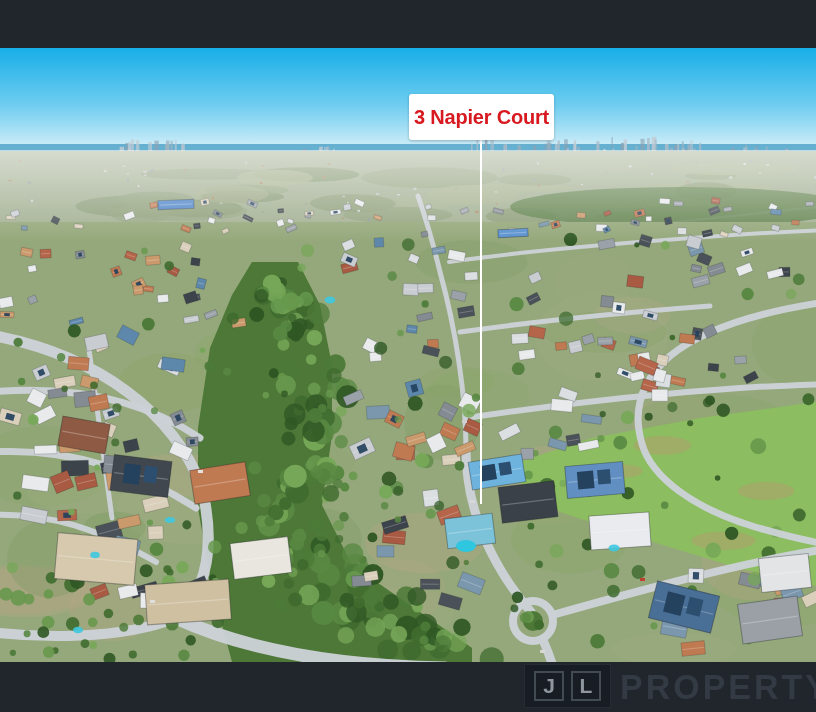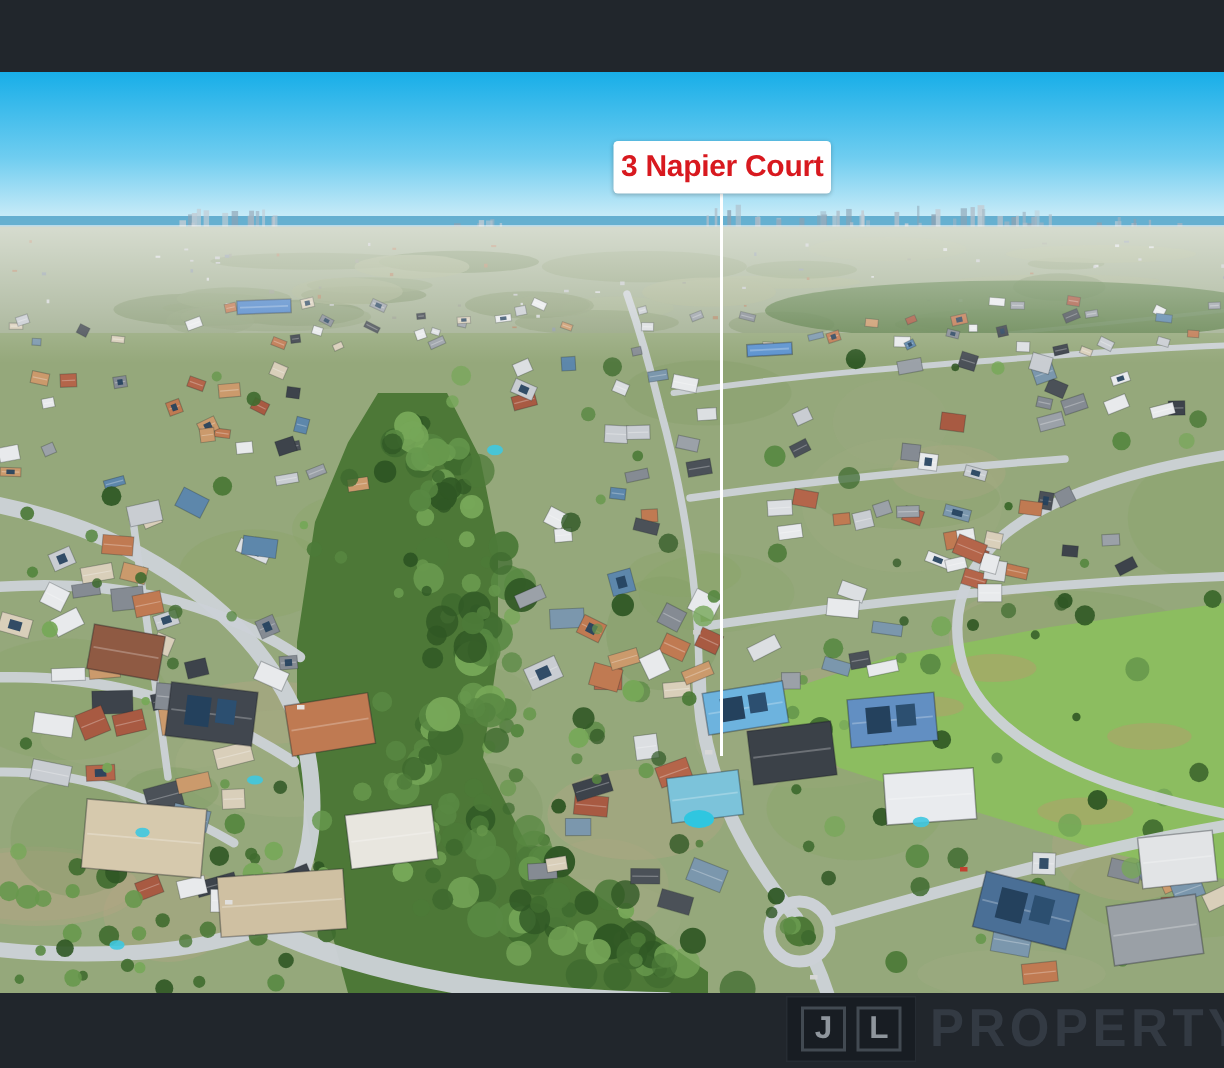--- a/index.html
+++ b/index.html
@@ -3,21 +3,21 @@
 <meta charset="utf-8">
 <style>
   html,body{margin:0;padding:0;}
   body{
     width:816px;height:712px;position:relative;overflow:hidden;
     background:#21262c;
     font-family:"Liberation Sans", sans-serif;
   }
   #scene{position:absolute;left:0;top:0;}
   .marker-label{
-    position:absolute;left:409px;top:94px;width:145px;height:35px;
+    position:absolute;left:409px;top:94px;width:145px;height:46px;
     background:#ffffff;border-radius:3px;
     display:flex;align-items:center;justify-content:center;
     font-size:20px;font-weight:700;letter-spacing:-0.2px;
     box-shadow:0 1px 3px rgba(0,0,0,.25);
     z-index:5;
   }
   .marker-line{
     position:absolute;left:480px;top:129px;width:2px;height:375px;
     background:rgba(255,255,255,.92);z-index:4;
   }

